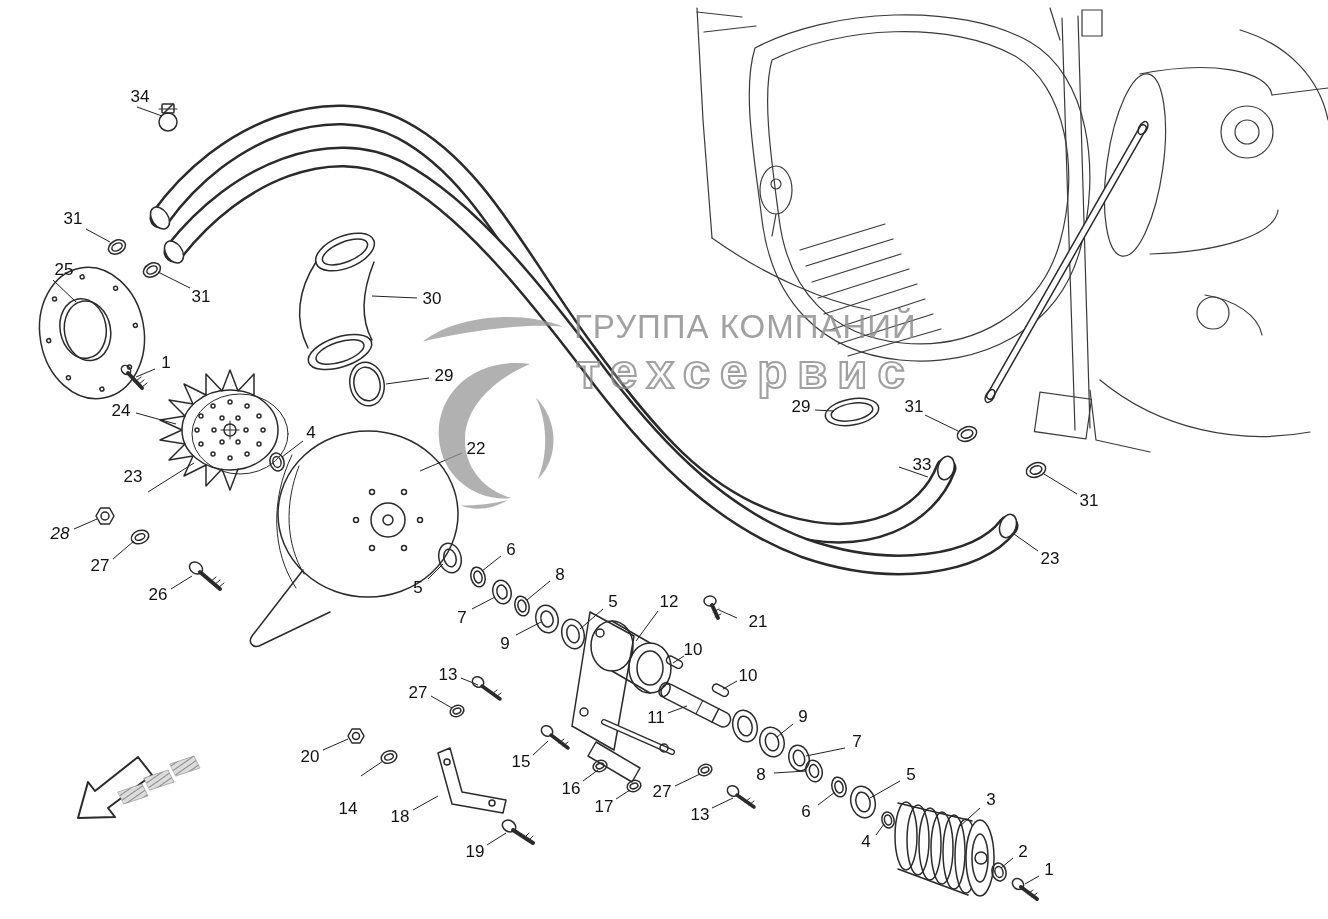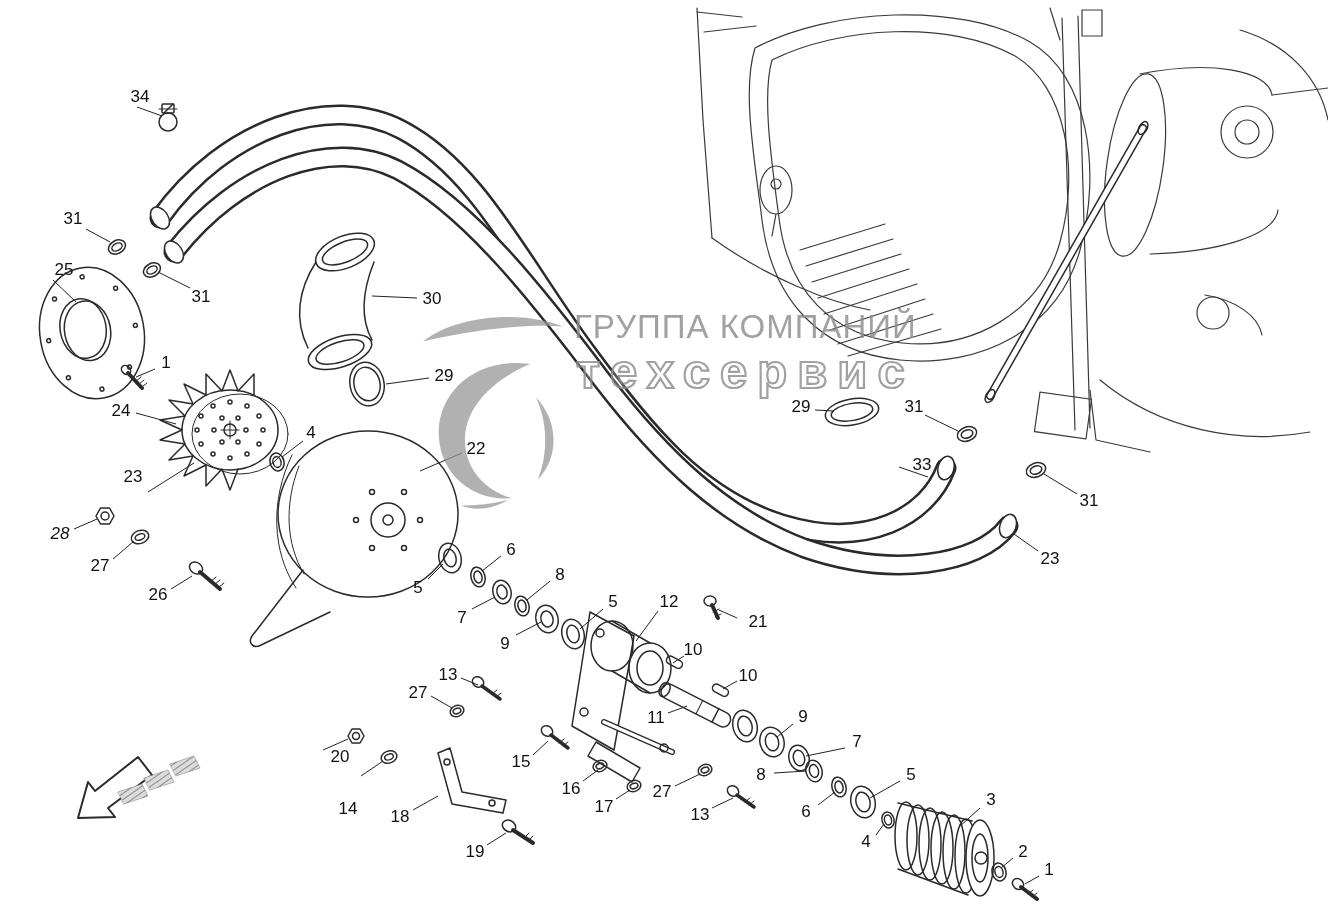--- a/index.html
+++ b/index.html
@@ -460,21 +460,21 @@
       <div class="callout" style="left: 693px; top: 649px;">10</div>
       <div class="callout" style="left: 748px; top: 675px;">10</div>
       <div class="callout" style="left: 656px; top: 717px;">11</div>
       <div class="callout" style="left: 448px; top: 674px;">13</div>
       <div class="callout" style="left: 418px; top: 692px;">27</div>
       <div class="callout" style="left: 521px; top: 761px;">15</div>
       <div class="callout" style="left: 571px; top: 788px;">16</div>
       <div class="callout" style="left: 604px; top: 806px;">17</div>
       <div class="callout" style="left: 662px; top: 791px;">27</div>
       <div class="callout" style="left: 700px; top: 814px;">13</div>
-      <div class="callout" style="left: 310px; top: 756px; margin-left: 30px;">20</div>
+      <div class="callout" style="left: 310px; top: 756px;">20</div>
       <div class="callout" style="left: 348px; top: 808px;">14</div>
       <div class="callout" style="left: 400px; top: 816px;">18</div>
       <div class="callout" style="left: 475px; top: 851px;">19</div>
       <div class="callout" style="left: 801px; top: 406px;">29</div>
       <div class="callout" style="left: 914px; top: 406px;">31</div>
       <div class="callout" style="left: 922px; top: 464px;">33</div>
       <div class="callout" style="left: 1089px; top: 500px;">31</div>
       <div class="callout" style="left: 1050px; top: 558px;">23</div>
       <div class="callout" style="left: 803px; top: 716px;">9</div>
       <div class="callout" style="left: 857px; top: 741px;">7</div>

